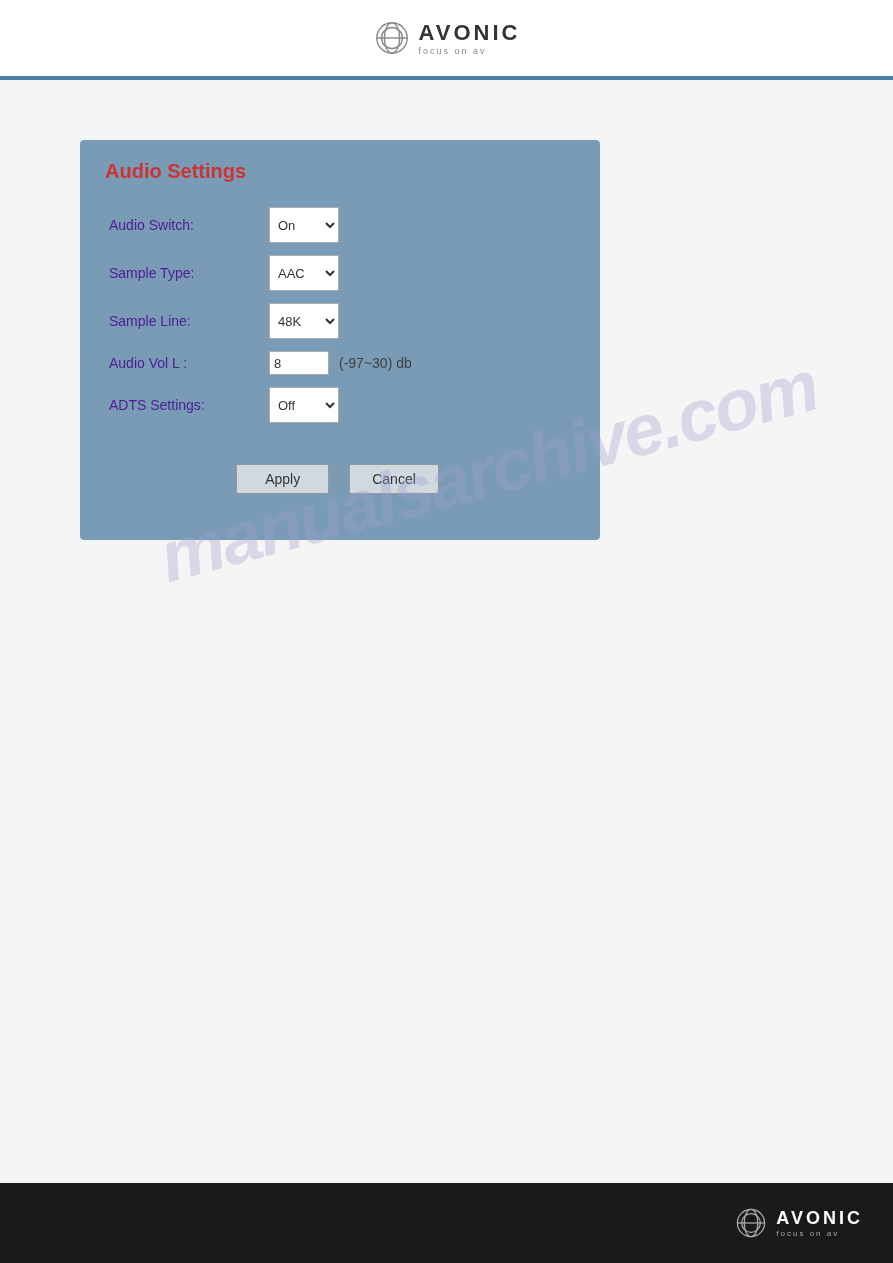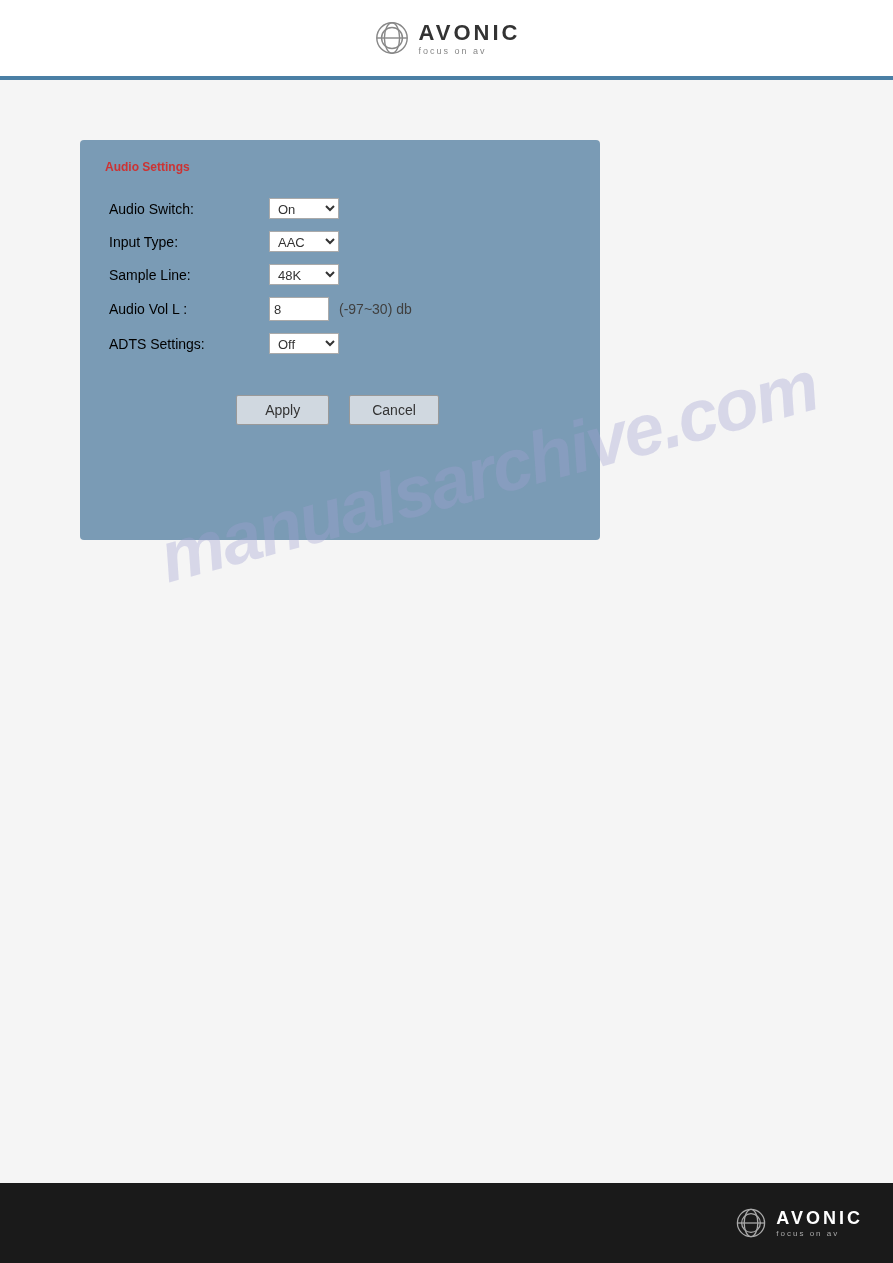--- a/index.html
+++ b/index.html
@@ -94,61 +94,61 @@
       border-radius: 4px;
       padding: 20px 30px 30px 25px;
       width: 520px;
       min-height: 400px;
       position: relative;
       z-index: 1;
     }
 
     .panel-title {
       color: #cc3333;
-      font-size: 12px;
+      font-size: 20px;
       font-weight: bold;
       margin-bottom: 18px;
     }
 
     .form-table {
       width: 100%;
       border-collapse: collapse;
     }
 
     .form-table tr {
       margin-bottom: 8px;
     }
 
     .form-table td {
       padding: 6px 4px;
       vertical-align: middle;
     }
 
     .label-cell {
-      color: #000000;
+      color: #4c1d95;
       font-size: 14px;
       white-space: nowrap;
       width: 160px;
       font-weight: normal;
     }
 
     .control-cell {
       display: flex;
       align-items: center;
       gap: 10px;
     }
 
     select {
       background: #ffffff;
       border: 1px solid #aaa;
       padding: 2px 4px;
       font-size: 13px;
       color: #333;
       cursor: pointer;
-      height: 21px;
+      height: 36px;
       min-width: 70px;
     }
 
     input[type="text"] {
       background: #ffffff;
       border: 1px solid #aaa;
       padding: 2px 4px;
       font-size: 13px;
       color: #333;
       width: 60px;
@@ -256,21 +256,21 @@
           <td class="label-cell">Audio Switch:</td>
           <td>
             <select>
               <option value="On">On</option>
               <option value="Off">Off</option>
             </select>
           </td>
         </tr>
 
         <tr>
-          <td class="label-cell">Input Type:</td>
+          <td class="label-cell">Sample Type:</td>
           <td>
             <select>
               <option value="AAC">AAC</option>
               <option value="MP3">MP3</option>
             </select>
           </td>
         </tr>
 
         <tr>
           <td class="label-cell">Sample Line:</td>

